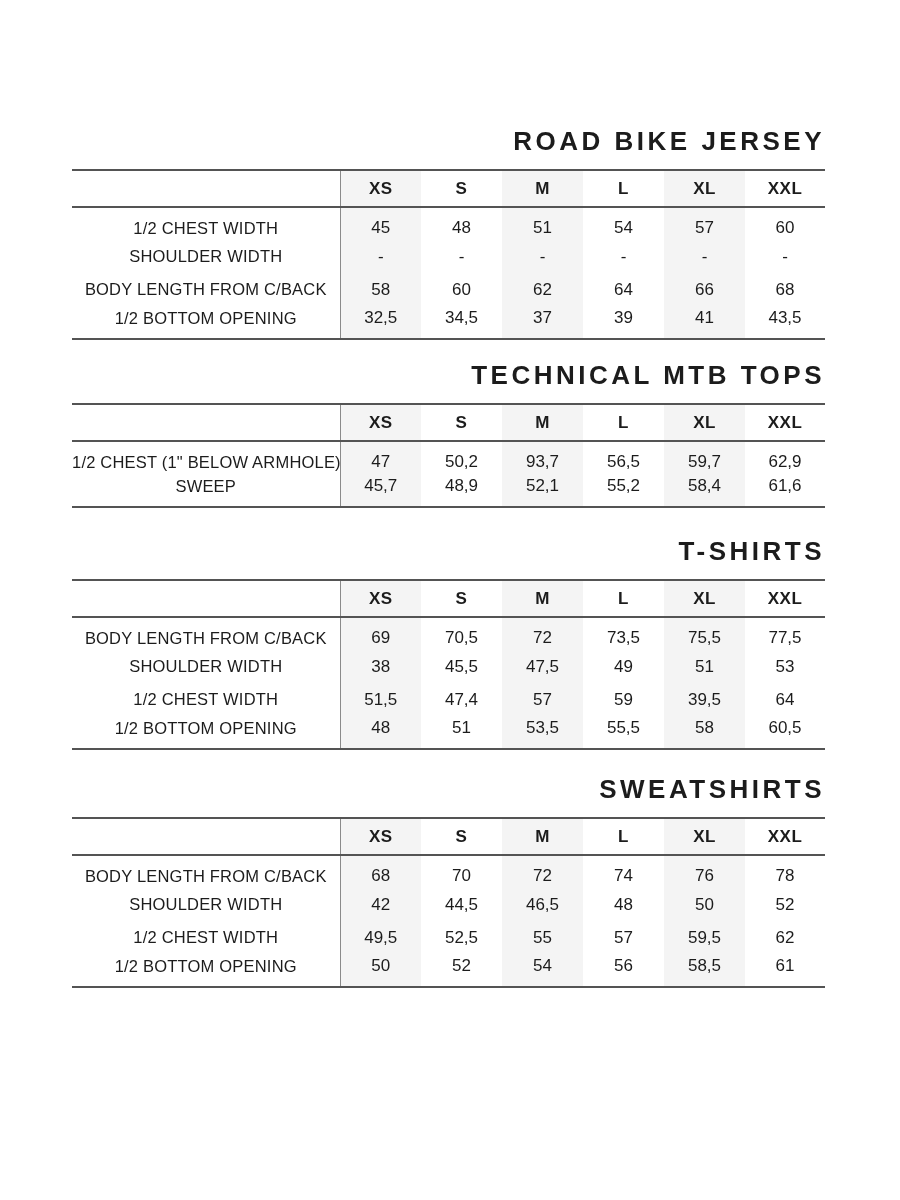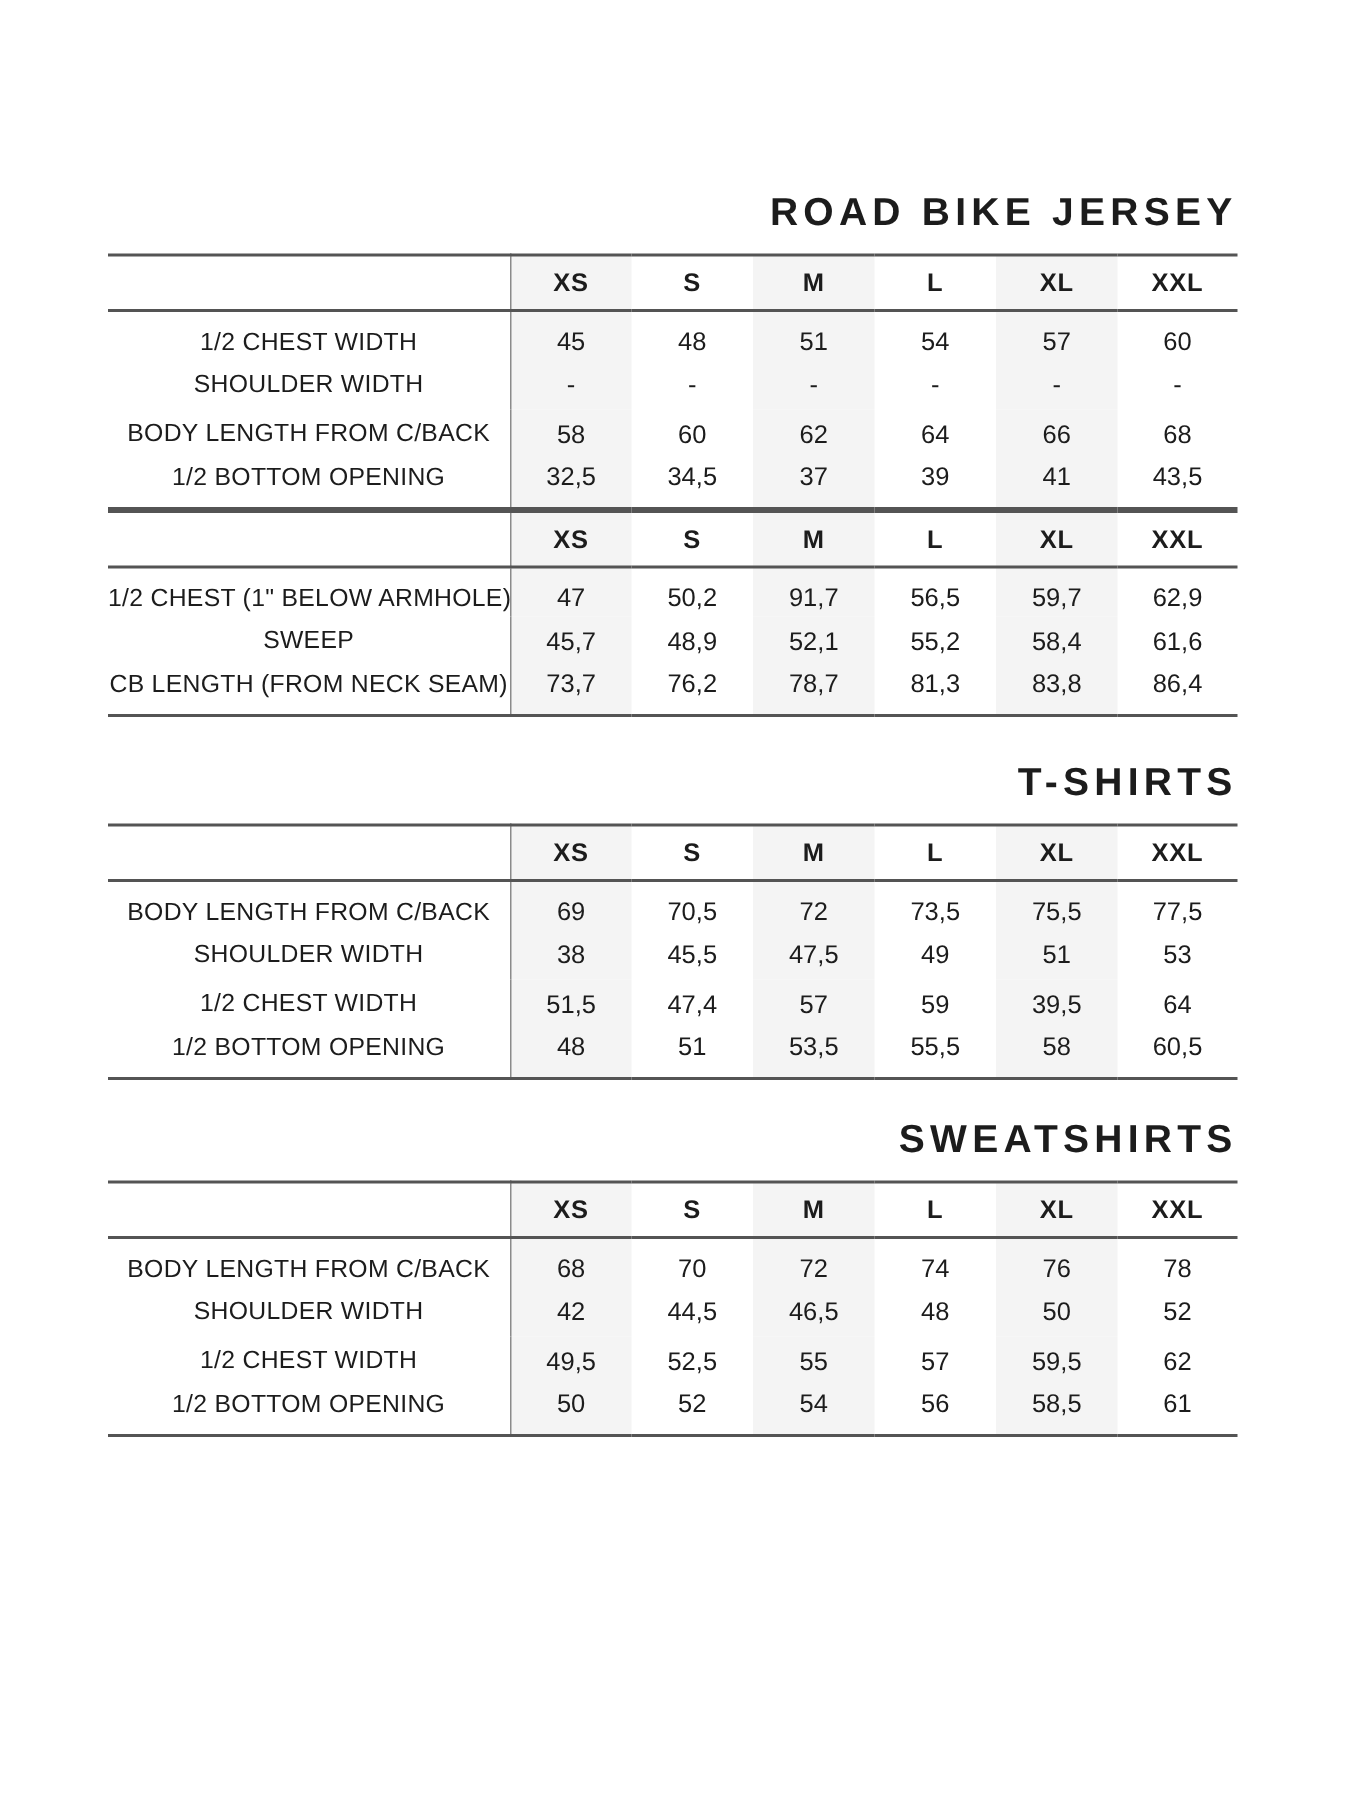--- a/index.html
+++ b/index.html
@@ -129,20 +129,21 @@
             <td class="value-cell band">37</td>
             <td class="value-cell">39</td>
             <td class="value-cell band">41</td>
             <td class="value-cell">43,5</td>
           </tr>
         </tbody>
     </table>
   </section>
 
   <section class="size-section">
+    <h2 class="section-title">TECHNICAL MTB TOPS</h2>
     <table class="size-table">
       <colgroup>
         <col style="width:268px">
         <col style="width:81px">
           <col style="width:81px">
           <col style="width:81px">
         <col style="width:81px">
           <col style="width:81px">
           <col style="width:80px">
       </colgroup>
@@ -155,42 +156,33 @@
           <th>L</th>
           <th class="band">XL</th>
           <th>XXL</th>
         </tr>
       </thead>
       <tbody>
           <tr>
             <td class="label-cell">1/2 CHEST (1" BELOW ARMHOLE)</td>
             <td class="value-cell band first-size">47</td>
             <td class="value-cell">50,2</td>
-            <td class="value-cell band">91,7</td>
+            <td class="value-cell band">93,7</td>
             <td class="value-cell">56,5</td>
             <td class="value-cell band">59,7</td>
             <td class="value-cell">62,9</td>
           </tr>
           <tr>
             <td class="label-cell">SWEEP</td>
             <td class="value-cell band first-size">45,7</td>
             <td class="value-cell">48,9</td>
             <td class="value-cell band">52,1</td>
             <td class="value-cell">55,2</td>
             <td class="value-cell band">58,4</td>
             <td class="value-cell">61,6</td>
-          </tr>
-          <tr>
-            <td class="label-cell">CB LENGTH (FROM NECK SEAM)</td>
-            <td class="value-cell band first-size">73,7</td>
-            <td class="value-cell">76,2</td>
-            <td class="value-cell band">78,7</td>
-            <td class="value-cell">81,3</td>
-            <td class="value-cell band">83,8</td>
-            <td class="value-cell">86,4</td>
           </tr>
         </tbody>
     </table>
   </section>
 
   <section class="size-section">
     <h2 class="section-title">T-SHIRTS</h2>
     <table class="size-table">
       <colgroup>
         <col style="width:268px">

